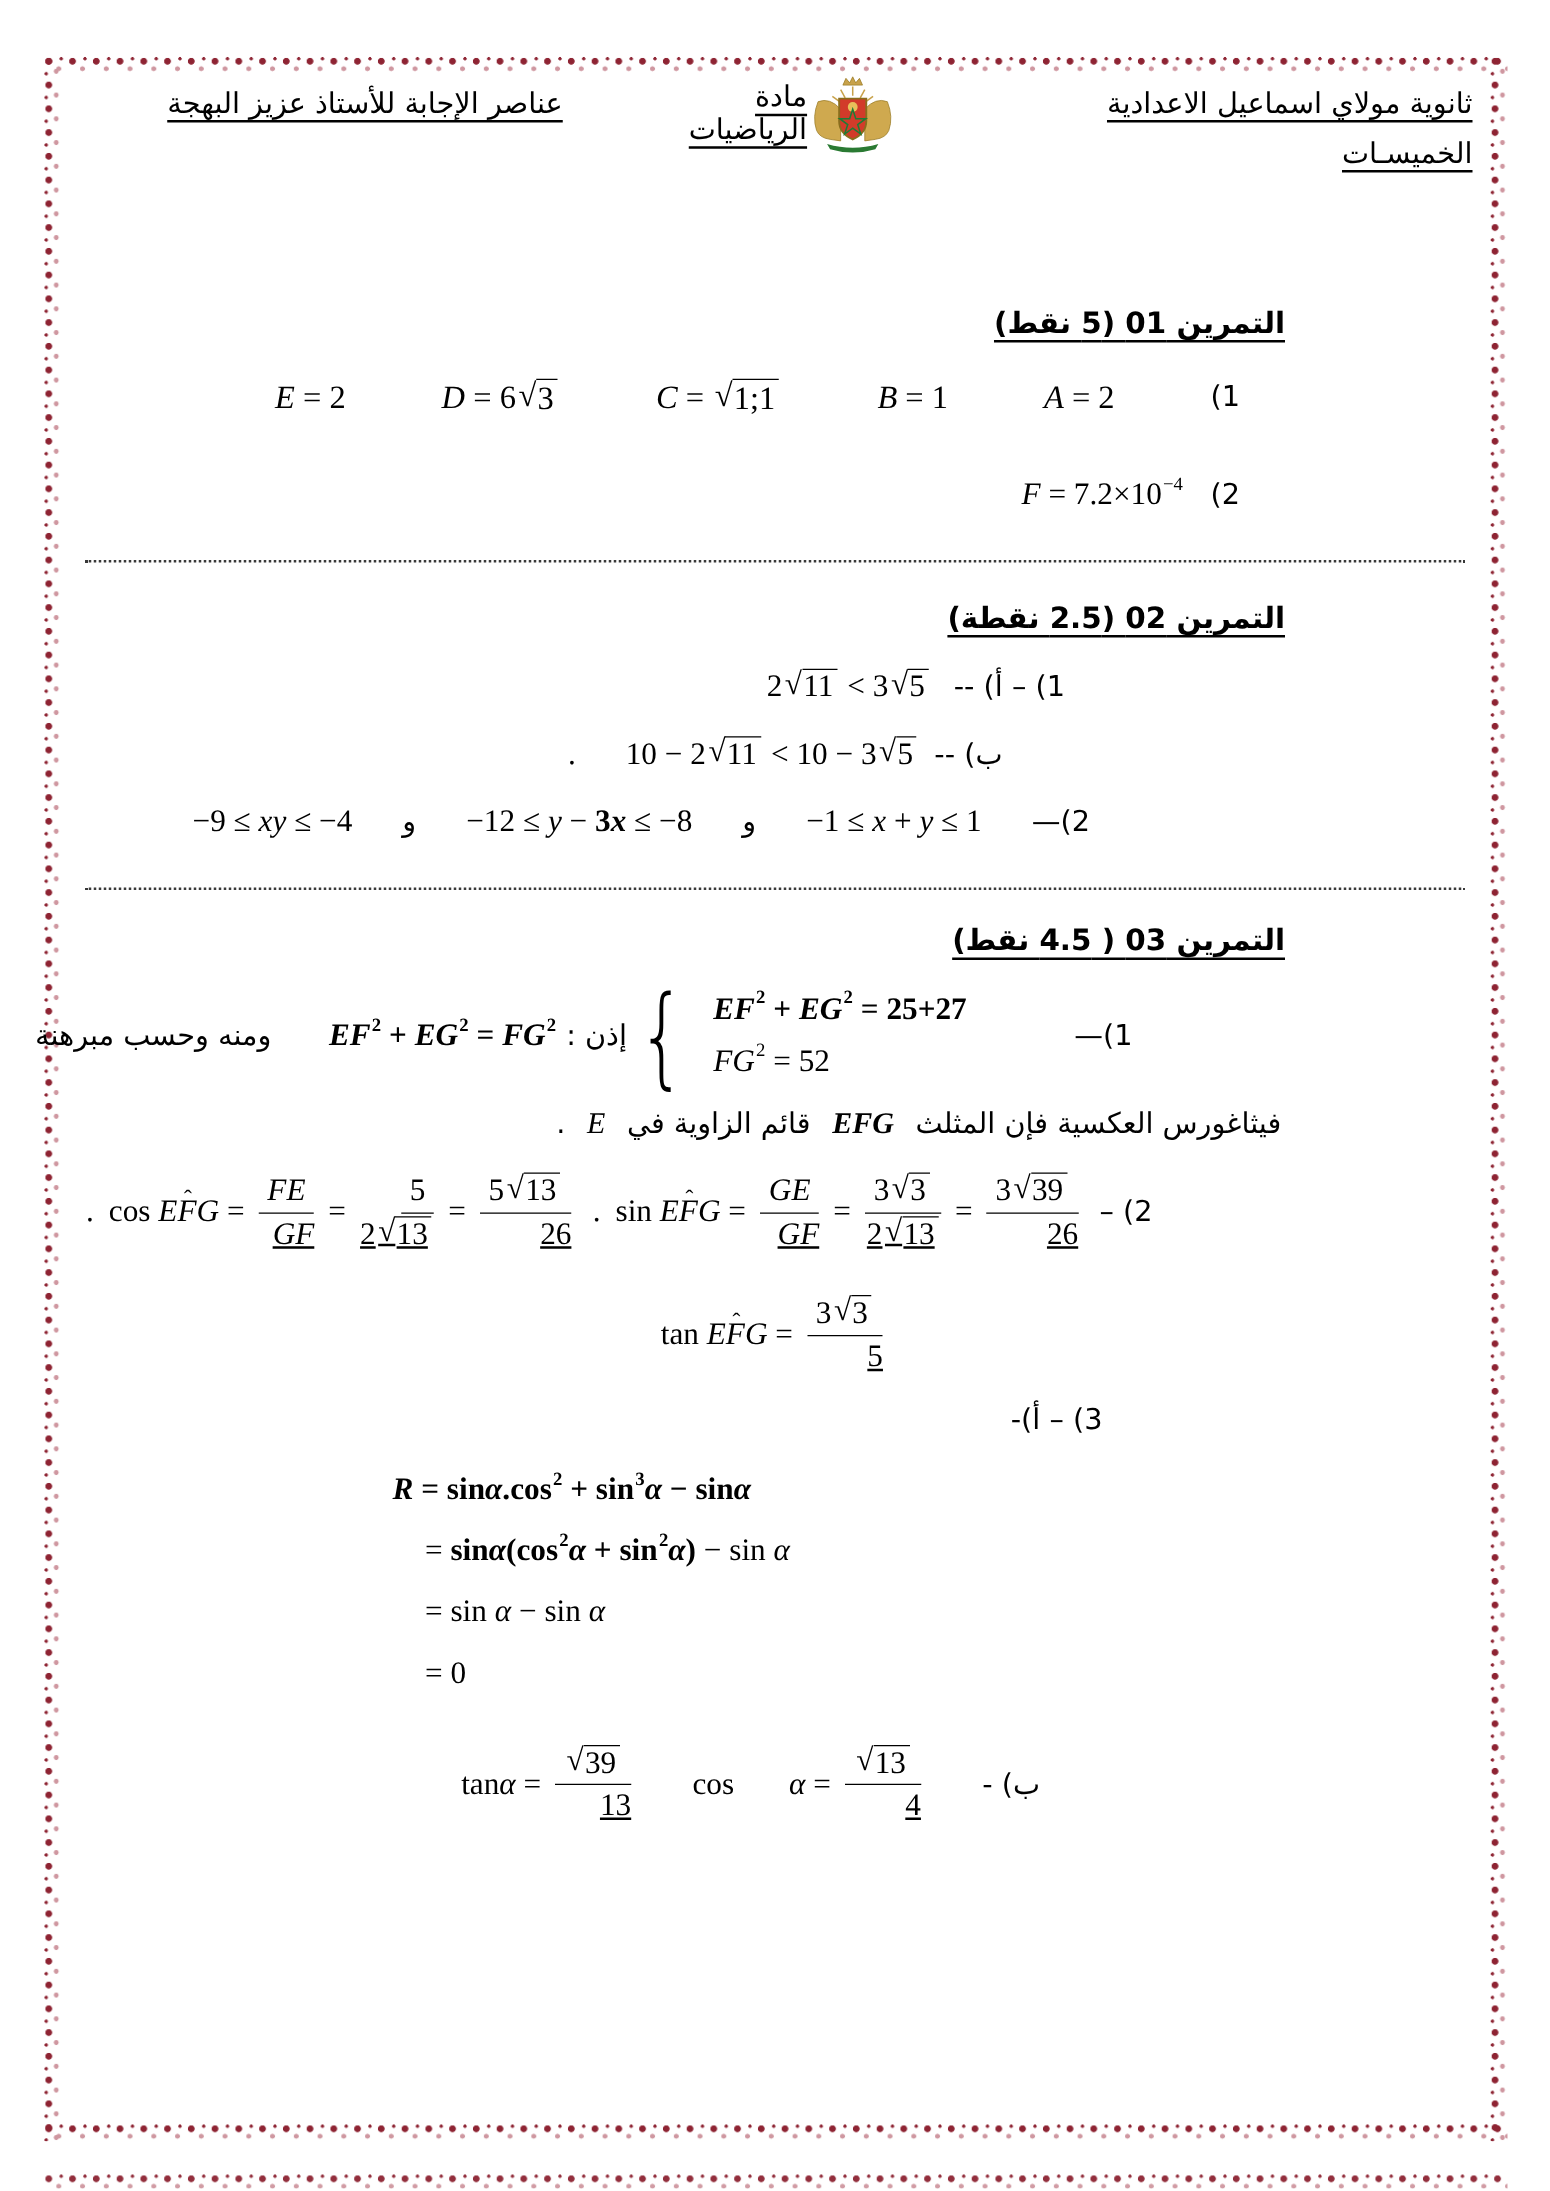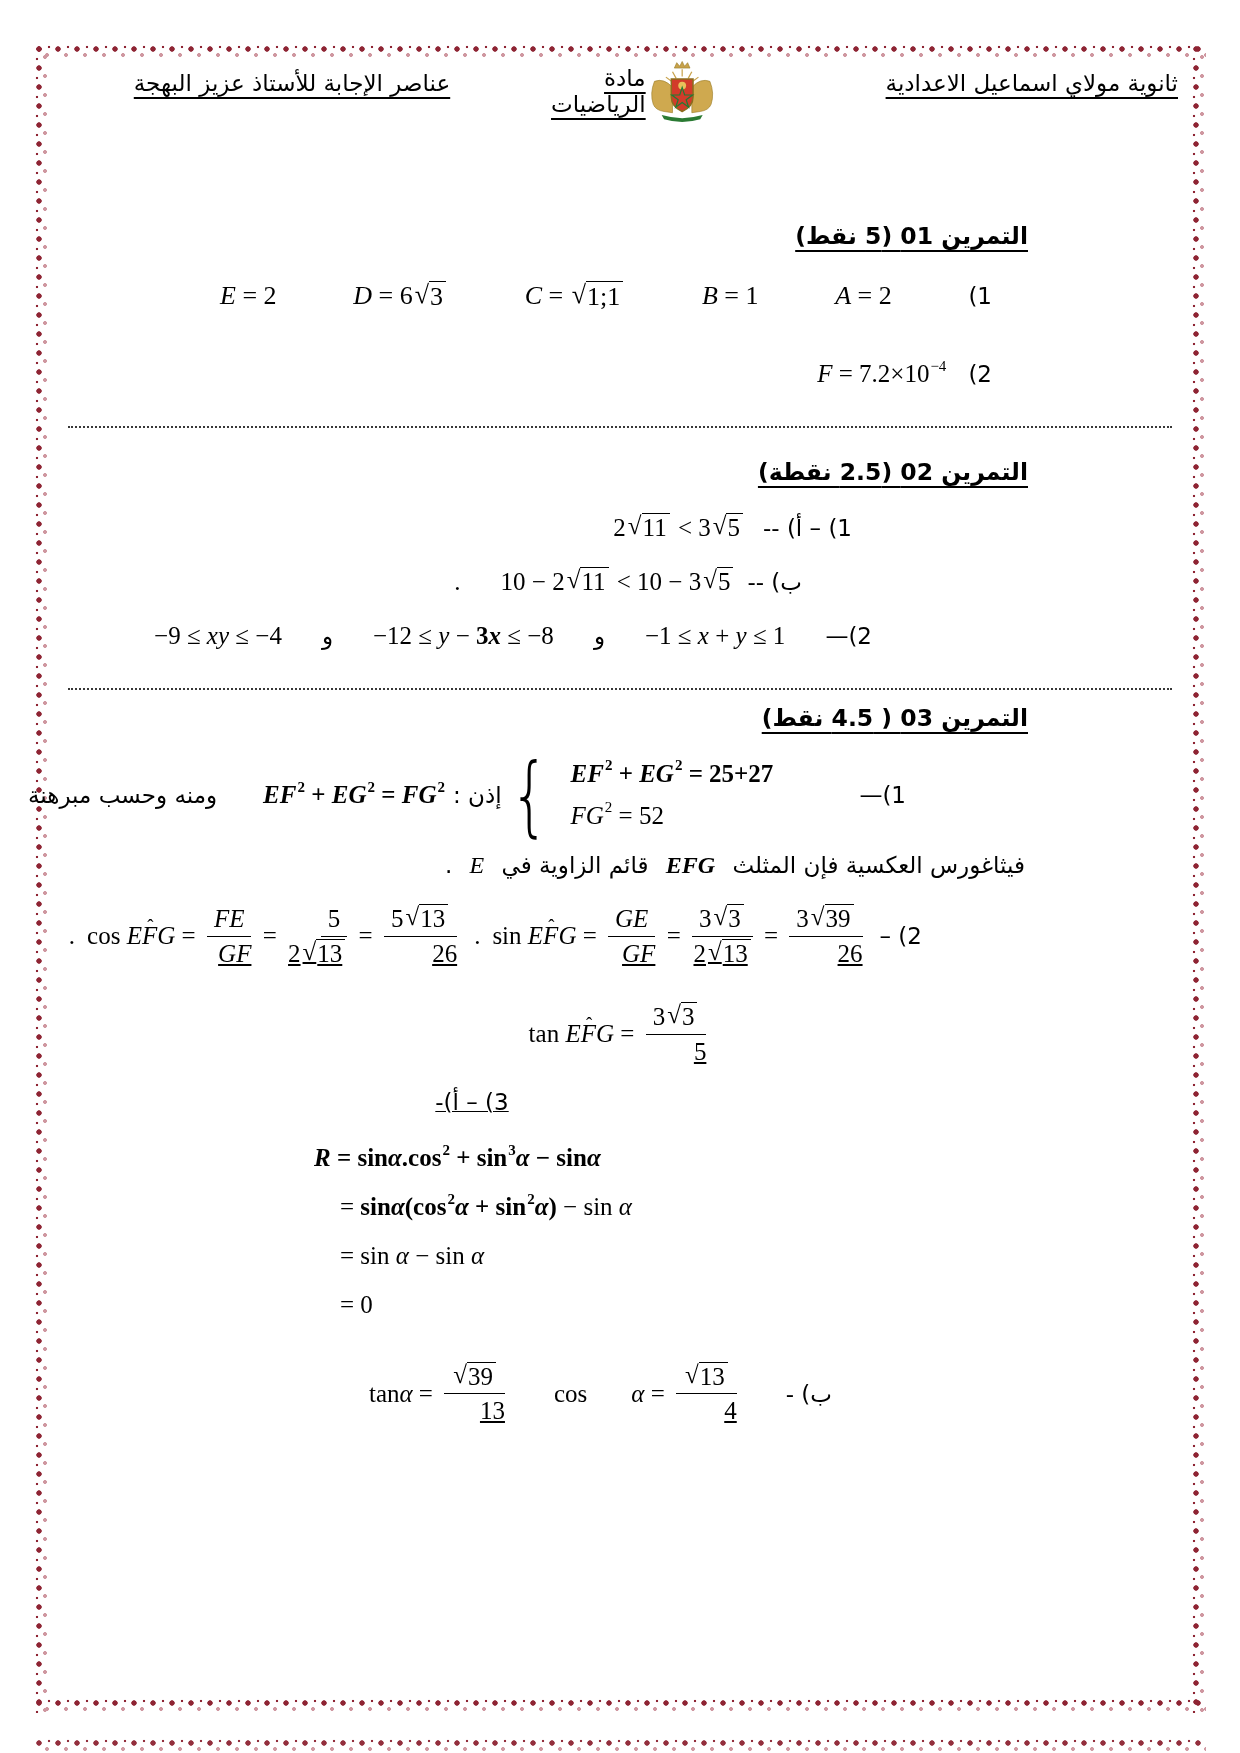--- a/index.html
+++ b/index.html
@@ -28,21 +28,21 @@
 
   .hdr{display:grid;grid-template-columns:460px 1fr 460px;align-items:start;font-size:23px;}
   .hcol-r{text-align:right;} .hcol-r div{margin-bottom:14px;white-space:nowrap;}
   .hcol-l{text-align:center;} .hcol-l div{margin-bottom:14px;white-space:nowrap;}
   .hcol-c{display:flex;flex-direction:row;align-items:center;margin-top:-16px;}
   .logo{width:84px;height:74px;display:block;}
   .u{text-decoration:underline;text-underline-offset:6px;text-decoration-thickness:1.5px;}
 
   .ex-title{font-weight:bold;font-size:23.5px;text-decoration:underline;
             text-underline-offset:6px;white-space:nowrap;}
-  .t1{margin:94px 150px 0 0;} .t2{margin:30px 150px 0 0;} .t3{margin:14px 150px 0 0;}
+  .t1{margin:94px 150px 0 0;} .t2{margin:30px 150px 0 0;} .t3{margin:26px 150px 0 0;}
 
   .line{display:flex;align-items:center;min-height:44px;}
   .lbl{font-size:23px;white-space:pre;}
   .ar{font-size:23px;white-space:nowrap;}
   .pd{font-size:25px;font-family:"Liberation Serif","DejaVu Serif",serif;}
 
   .ex1-l1{justify-content:space-between;padding:0 186px 0 158px;margin-top:24px;}
   .ex1-l1 .math{font-size:26px;}
   .ex1-l2{justify-content:flex-start;padding-right:186px;gap:22px;margin-top:34px;}
   .dots{margin:30px 6px 0;border-bottom:2.5px dotted #383838;height:0;}
@@ -56,21 +56,21 @@
   .ex3-l1 .hence{margin-right:38px;}
   .sys{display:inline-flex;align-items:center;direction:ltr;unicode-bidi:isolate;}
   .sys-brace{font-family:"DejaVu Sans",sans-serif;font-size:88px;font-weight:200;line-height:.85;
              margin-right:5px;transform:scaleX(.7);transform-origin:left center;}
   .sys-rows{display:flex;flex-direction:column;gap:14px;align-items:flex-start;}
   .sent{margin:6px 148px 0 0;font-size:23px;text-align:right;}
   .sent>span{margin:0 5px;}
   .sent .math{font-size:24px;}
   .trig{padding-right:256px;gap:12px;margin-top:14px;min-height:86px;}
   .tanline{display:flex;justify-content:center;align-items:center;margin-top:14px;min-height:82px;}
-  .l3a{margin:14px 296px 0 0;text-align:center;text-decoration:underline;}
+  .l3a{margin:14px 296px 0 0;text-align:right;}
   .rblock{margin:26px 0 0 252px;direction:ltr;}
   .rl{margin-bottom:15px;min-height:34px;}
   .rl.ind{margin-left:26px;}
   .last{padding-right:346px;gap:44px;margin-top:28px;min-height:88px;}
   .cosw{font-size:24px;}
 
   
   .math{direction:ltr;unicode-bidi:isolate;font-family:"Liberation Serif","DejaVu Serif",serif;
         font-size:25px;display:inline-flex;align-items:center;white-space:pre;}
   .rl.math,.rblock .math{display:flex;}
@@ -98,20 +98,21 @@
   <div class="bh bbot"></div>
   <div class="bh bbot2"></div>
   <div class="bv bleft"></div>
   <div class="bv bright"></div>
 
   <div class="content">
 
     <header class="hdr" dir="rtl">
       <div class="hcol-r">
         <div class="u">ثانوية مولاي اسماعيل الاعدادية</div>
+        <div class="u">الخميسـات</div>
       </div>
       <div class="hcol-c">
         <svg class="logo" viewBox="0 0 120 104">
           <g stroke="#c8a24b" stroke-width="2">
             <line x1="60" y1="28" x2="60" y2="16"></line>
             <line x1="50" y1="31" x2="44" y2="20"></line>
             <line x1="70" y1="31" x2="76" y2="20"></line>
             <line x1="44" y1="37" x2="33" y2="29"></line>
             <line x1="76" y1="37" x2="87" y2="29"></line>
           </g>

